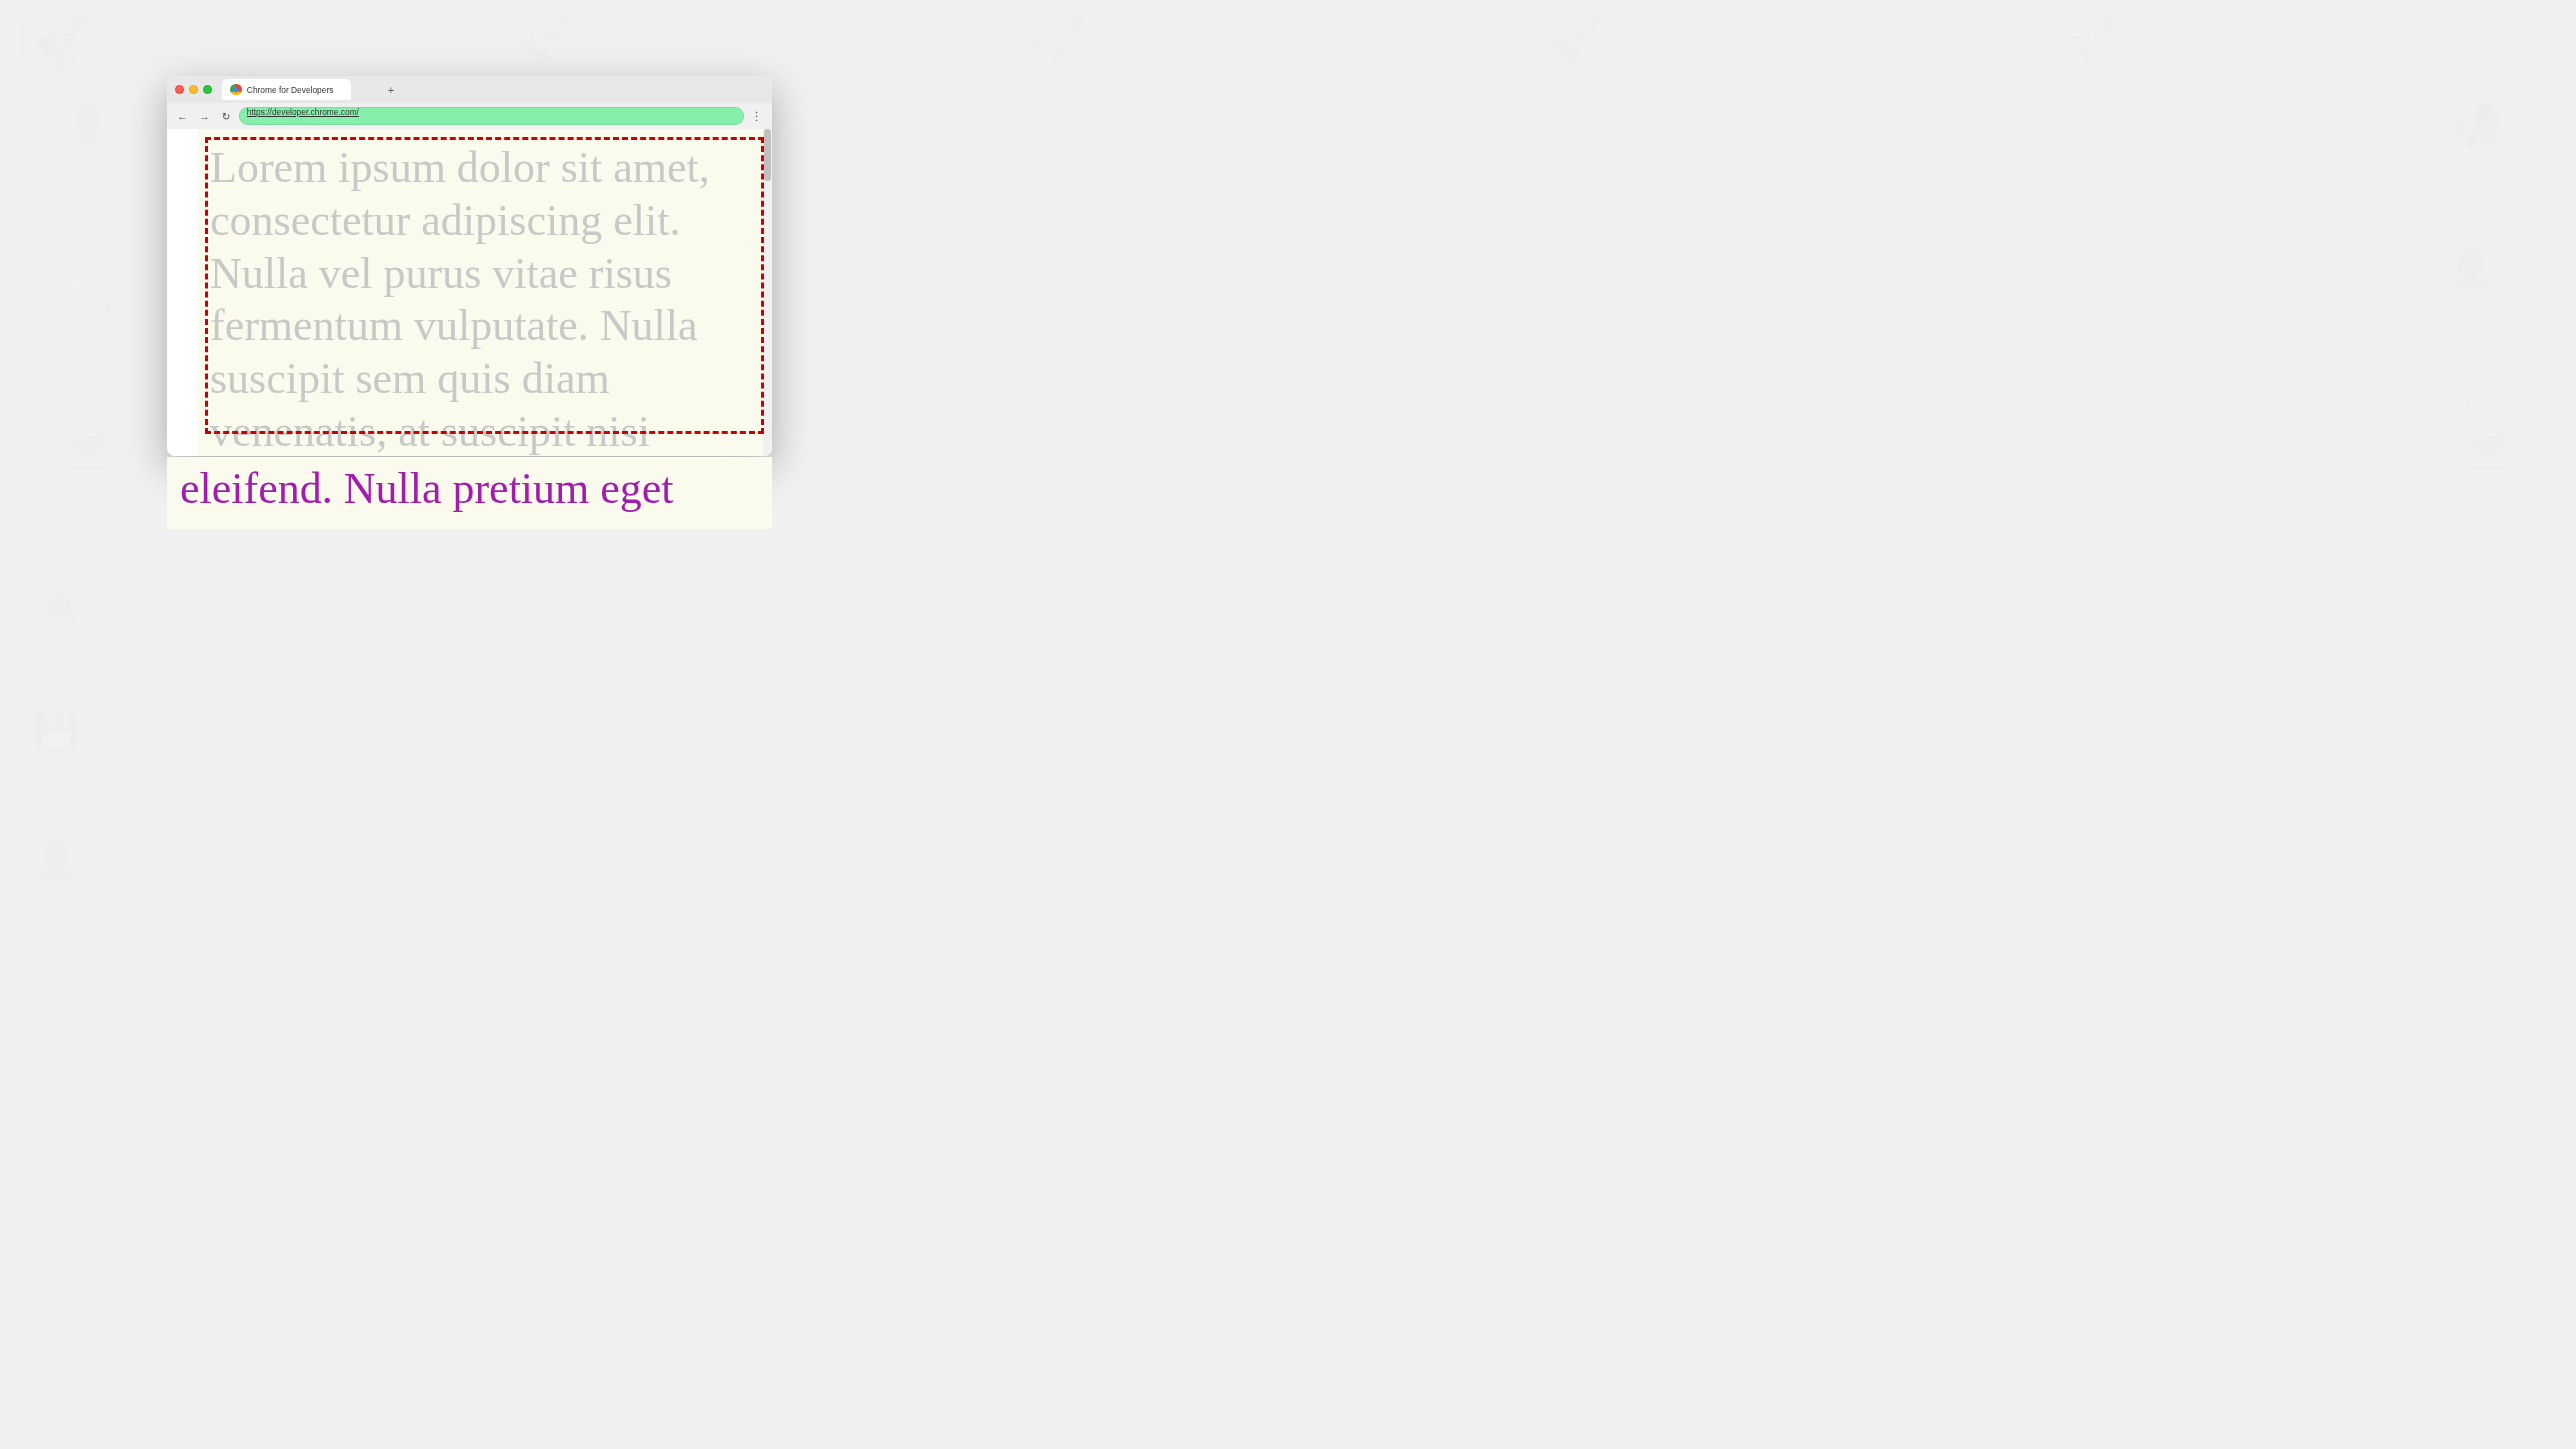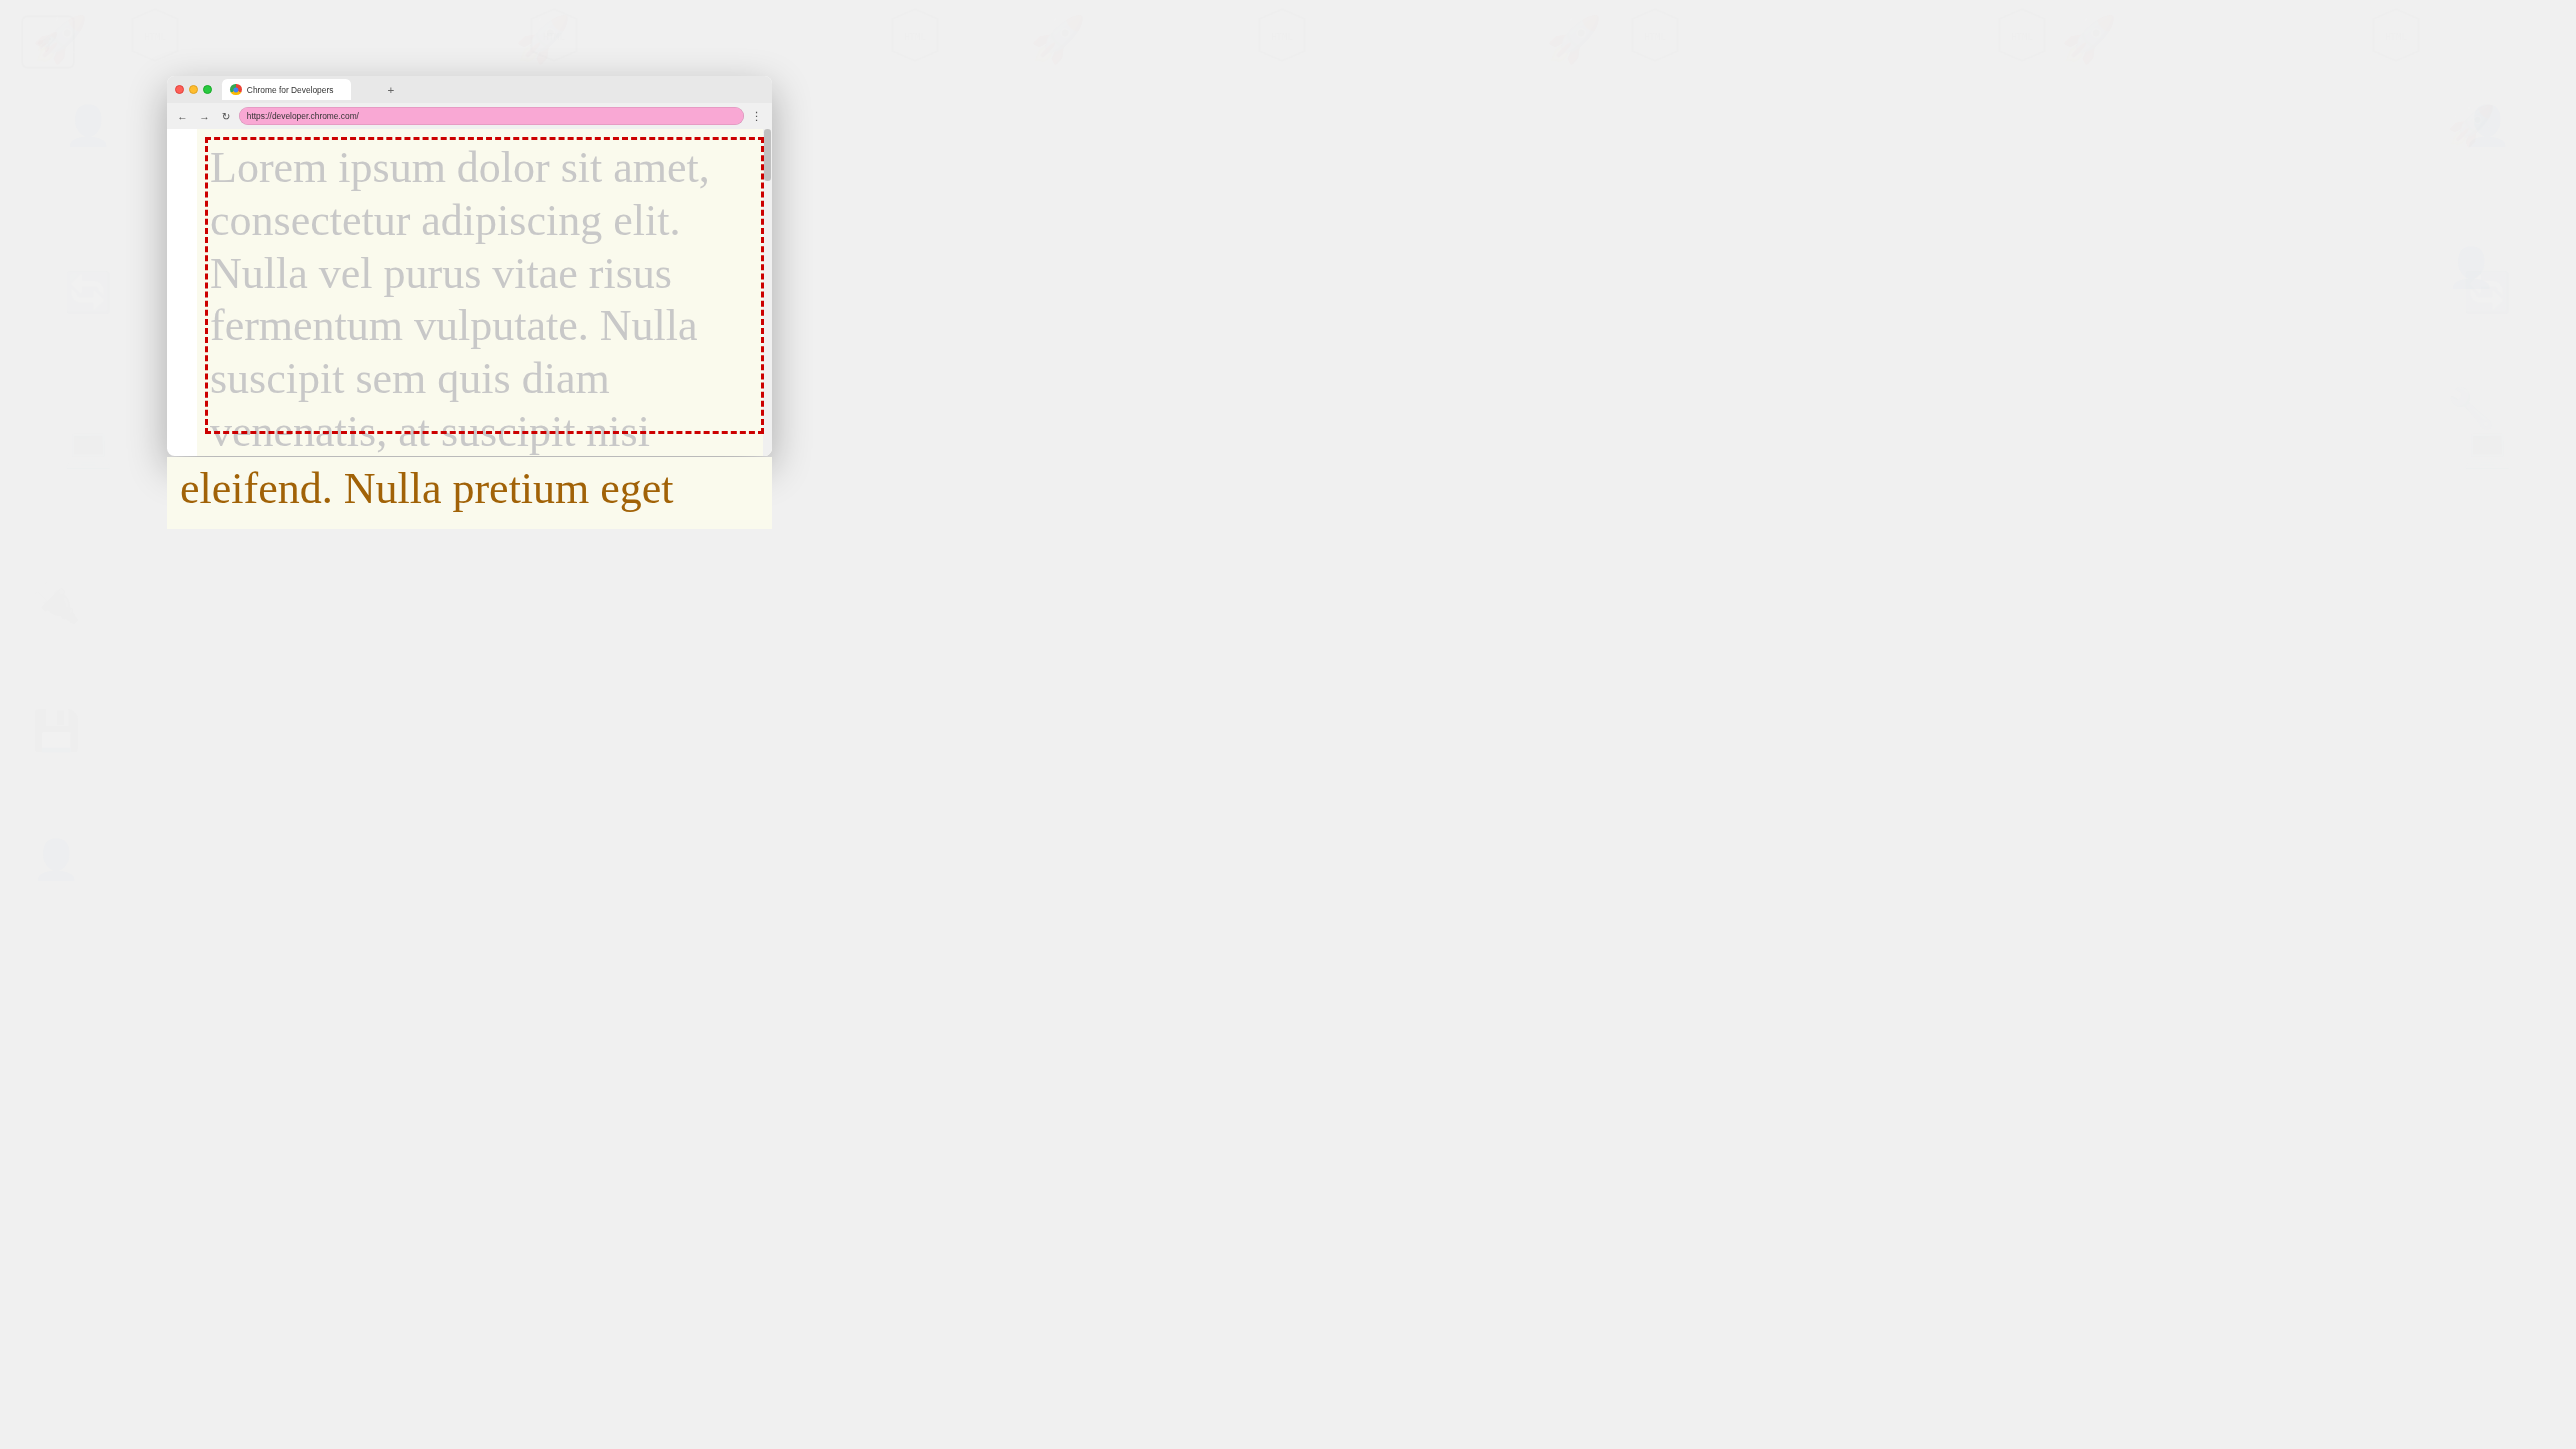--- a/index.html
+++ b/index.html
@@ -142,28 +142,29 @@
       justify-content: center;
       border-radius: 50%;
       cursor: pointer;
       color: #555;
       font-size: 10.3px;
     }
 
     .address-bar {
       flex: 1;
       height: 18px;
-      background: #f9a8d4;
+      background: #86efac;
       border-radius: 9px;
       display: flex;
-      align-items: center;
+      align-items: flex-start;
       padding: 0 7.7px;
       font-size: 8.4px;
       color: #333;
       box-shadow: inset 0 0 0 0.6px rgba(0,0,0,0.15);
+      text-decoration: underline;
     }
 
     .menu-btn {
       width: 18px;
       height: 18px;
       display: flex;
       align-items: center;
       justify-content: center;
       cursor: pointer;
       color: #555;
@@ -227,21 +228,21 @@
     
     .below-browser-text {
       position: absolute;
       left: 167px;
       top: 457px;
       width: 605px;
       background: #fafaed;
       padding: 6.4px 16px 13px 13px;
       font-size: 44px;
       font-weight: 400;
-      color: #a16207;
+      color: #a21caf;
       line-height: 1.2;
       font-family: Georgia, 'Times New Roman', serif;
     }
 
     
     .bg-item {
       position: absolute;
       opacity: 0.13;
       pointer-events: none;
     }

